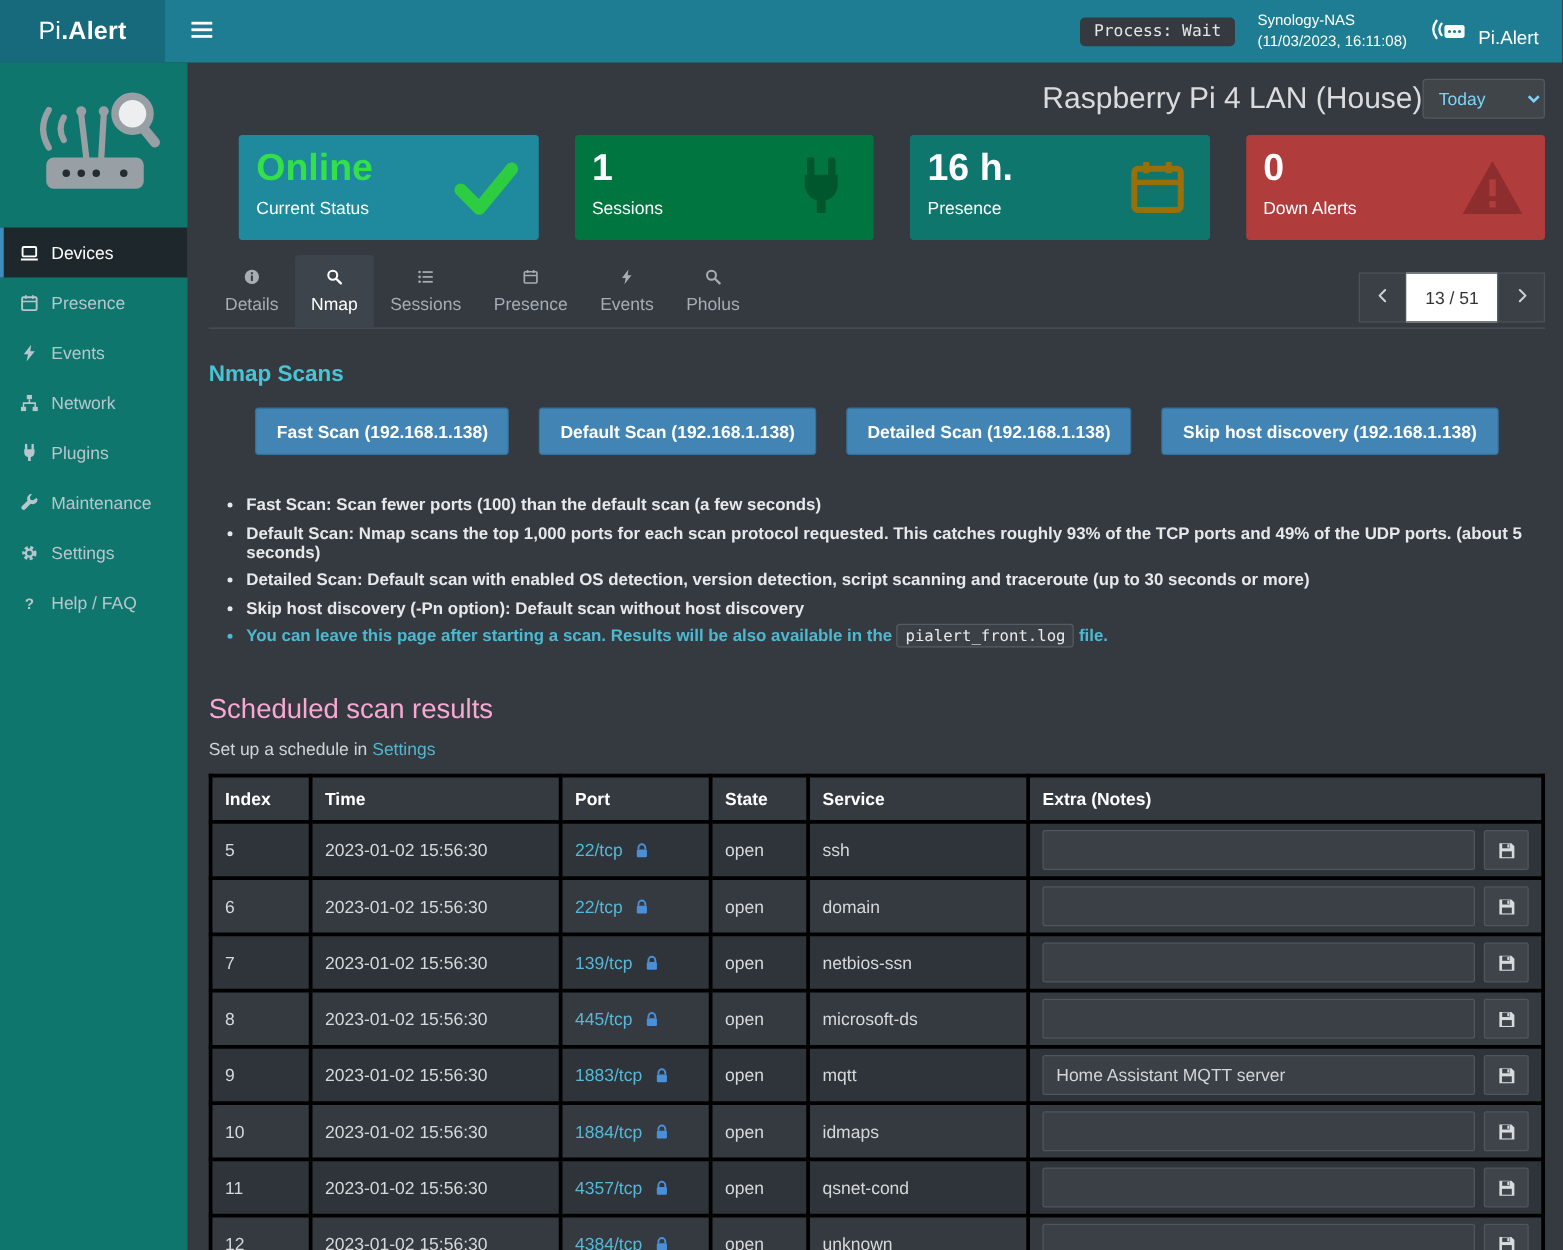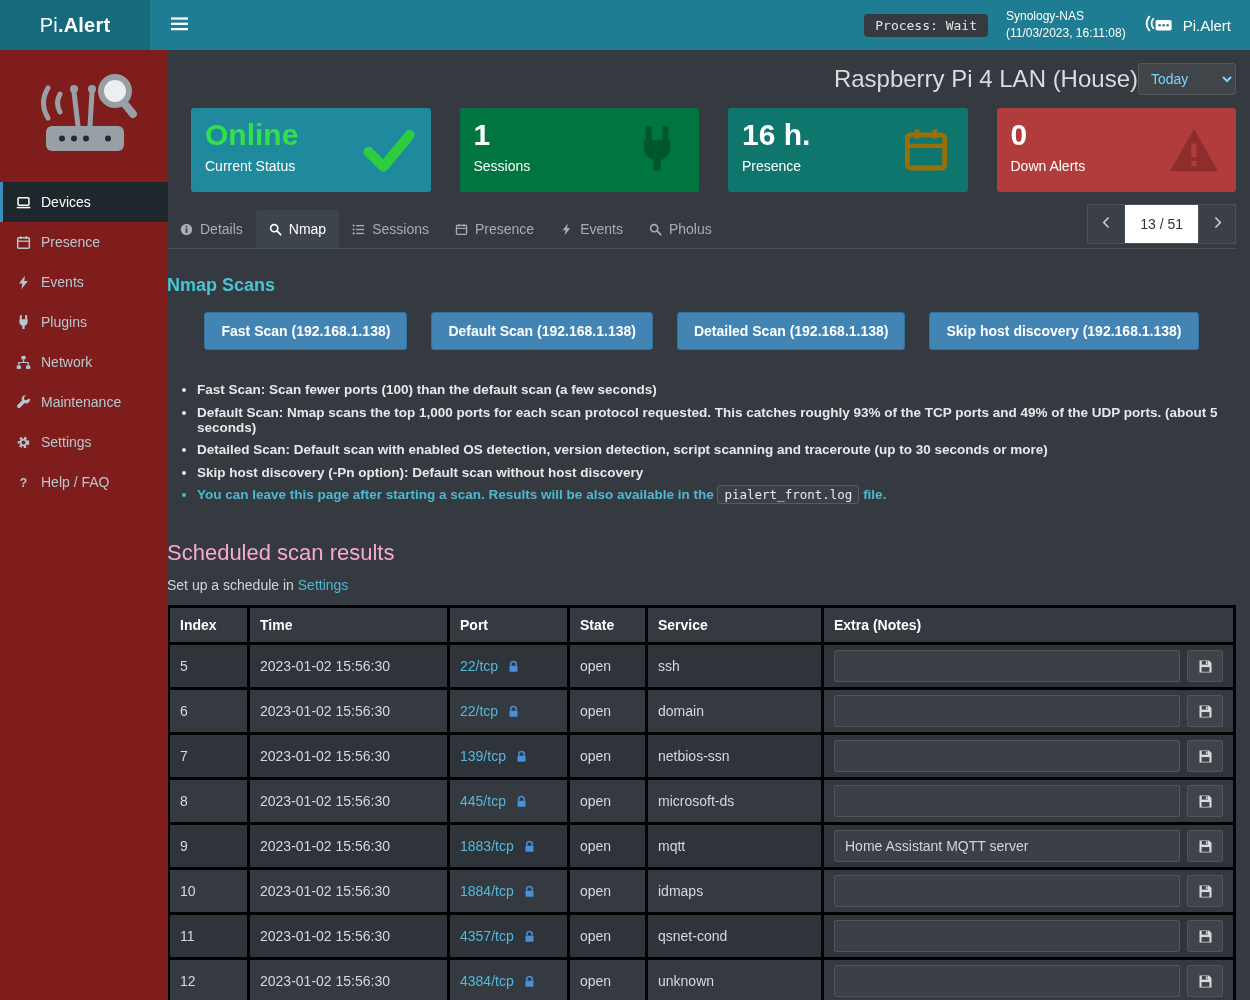--- a/index.html
+++ b/index.html
@@ -3,33 +3,33 @@
 <meta charset="utf-8">
 <title>Pi.Alert</title>
 <style>
   * { box-sizing: border-box; margin: 0; padding: 0; }
   html,body { width: 1250px; height: 1000px; overflow: hidden; }
   body { background:#343a40; font-family:"Liberation Sans", sans-serif; color:#d6d9db; }
   button { font-family: inherit; }
 
   
   .topbar { height:50px; display:flex; background:#1e7d92; color:#fff; }
-  .brand { width:150px; background:#17697c; display:flex; align-items:center; justify-content:center; font-size:20px; letter-spacing:.2px; }
+  .brand { width:132px; background:#17697c; display:flex; align-items:center; justify-content:center; font-size:20px; letter-spacing:.2px; }
   .brand .bold { font-weight:bold; }
   .nav-main { flex:1; display:flex; align-items:center; padding:0 15px; }
   .hamburger { background:none; border:none; color:#fff; cursor:pointer; padding:6px; display:flex; }
   .hamburger svg { width:17px; height:14px; }
   .nav-right { margin-left:auto; display:flex; align-items:center; gap:18px; }
   .process-badge { font-family:"DejaVu Sans Mono", monospace; font-size:13px; background:#343a40; color:#e6e6e6; padding:4px 11px; border-radius:4px; }
   .nas-info { font-size:12px; line-height:1.4; color:#fff; }
-  .user-menu { display:flex; align-items:center; gap:9px; font-size:15px; cursor:pointer; padding-right:4px; }
+  .user-menu { display:flex; align-items:flex-end; gap:9px; font-size:15px; cursor:pointer; padding-right:4px; }
   .user-menu svg { width:30px; height:23px; color:#fff; }
 
   
-  .sidebar { position:absolute; top:50px; left:0; bottom:0; width:168px; background:#7f1d1d; }
+  .sidebar { position:absolute; top:50px; left:0; bottom:0; width:150px; background:#0f766e; }
   .logo-wrap { padding:16px 0 8px; display:flex; justify-content:center; }
   .side-menu { margin-top:10px; }
   .side-item { display:flex; align-items:center; gap:9px; padding:12px 10px 12px 12px; color:#b8c7ce; font-size:14px; cursor:pointer; border-left:3px solid transparent; }
   .side-item.active { background:#1e282c; color:#fff; border-left-color:#3c8dbc; }
   .s-icon { width:17px; display:inline-flex; justify-content:center; }
   .s-icon svg { width:15px; height:15px; }
 
   
   .content { margin-left:150px; padding:6px 14px 0 17px; }
   .page-head { display:flex; align-items:center; justify-content:flex-end; margin:7px 0 13px; }
@@ -39,21 +39,21 @@
   .boxes { display:grid; grid-template-columns:repeat(4,1fr); gap:29px;padding-left:24px; }
   .info-box { position:relative; height:84px; border-radius:3px; padding:11px 14px; color:#fff; overflow:hidden; }
   .ib-value { font-size:30px; font-weight:bold; line-height:1.05; }
   .ib-label { font-size:14px; margin-top:7px; }
   .ib-icon { position:absolute; right:16px; top:50%; transform:translateY(-50%); display:flex; }
   .ib-icon svg { width:52px; height:48px; }
 
   
   .tabbar { display:flex; align-items:flex-end; margin-top:12px; border-bottom:1px solid #4a5157; }
   .tabs { display:flex; }
-  .tab { display:flex; align-items:center; gap:7px; padding:11px 13px; font-size:14px; color:#a7adb3; cursor:pointer; }
+  .tab { display:flex; align-items:center; gap:7px; padding:11px 13px; font-size:14px; color:#a7adb3; cursor:pointer;flex-direction:column; }
   .tab.active { background:#3e444b; color:#fff; border-radius:3px 3px 0 0; }
   .t-icon { display:inline-flex; }
   .t-icon svg { width:13px; height:13px; }
   .pagination { margin-left:auto; display:flex; margin-bottom:4px; }
   .page-btn { width:38px; height:40px; background:#3a4046; border:1px solid #4a5157; color:#cfd3d6; display:flex; align-items:center; justify-content:center; cursor:pointer; }
   .page-btn svg { width:13px; height:13px; }
   .page-current { height:40px; background:#ffffff; color:#333; display:flex; align-items:center; padding:0 15px; font-size:14px; border-top:1px solid #4a5157; border-bottom:1px solid #4a5157; }
 
   
   .tab-content { padding-top:20px; }
@@ -162,36 +162,36 @@
     <span class="s-icon">
           <svg viewBox="0 0 16 16">
             <path d="M9.5 0.8 L3.2 9 h3.6 L5.6 15.2 L12.6 6.4 H8.8 Z" fill="currentColor"></path>
           </svg>
         </span>
     <span>Events</span>
       </div>
       <div class="side-item">
     <span class="s-icon">
           <svg viewBox="0 0 16 16">
-            <path d="M5.2 0.8 v3.4 M10.8 0.8 v3.4" stroke="currentColor" stroke-width="2" stroke-linecap="round"></path>
-            <path d="M3.6 4.6 h8.8 v2.6 a4.4 4.4 0 0 1 -3.2 4.2 v3.4 h-2.4 v-3.4 a4.4 4.4 0 0 1 -3.2 -4.2 Z" fill="currentColor"></path>
-          </svg>
-        </span>
-    <span>Plugins</span>
-      </div>
-      <div class="side-item">
-    <span class="s-icon">
-          <svg viewBox="0 0 16 16">
             <rect x="5.8" y="1" width="4.4" height="3.6" fill="currentColor"></rect>
             <rect x="0.8" y="11.2" width="4.4" height="3.6" fill="currentColor"></rect>
             <rect x="10.8" y="11.2" width="4.4" height="3.6" fill="currentColor"></rect>
             <path d="M8 4.6 V8 M3 11.2 V8 h10 v3.2" fill="none" stroke="currentColor" stroke-width="1.3"></path>
           </svg>
         </span>
     <span>Network</span>
+      </div>
+      <div class="side-item">
+    <span class="s-icon">
+          <svg viewBox="0 0 16 16">
+            <path d="M5.2 0.8 v3.4 M10.8 0.8 v3.4" stroke="currentColor" stroke-width="2" stroke-linecap="round"></path>
+            <path d="M3.6 4.6 h8.8 v2.6 a4.4 4.4 0 0 1 -3.2 4.2 v3.4 h-2.4 v-3.4 a4.4 4.4 0 0 1 -3.2 -4.2 Z" fill="currentColor"></path>
+          </svg>
+        </span>
+    <span>Plugins</span>
       </div>
       <div class="side-item">
     <span class="s-icon">
           <svg viewBox="0 0 16 16">
             <path d="M15 4.6 a4.3 4.3 0 0 1 -5.9 4 L4.5 13.2 a1.9 1.9 0 1 1 -2.7 -2.7 L6.4 5.9 a4.3 4.3 0 0 1 4 -5.9 l-2 2.8 0.5 2.3 2.3 0.5 2.8 -2 Z" fill="currentColor"></path>
           </svg>
         </span>
     <span>Maintenance</span>
       </div>
       <div class="side-item">

